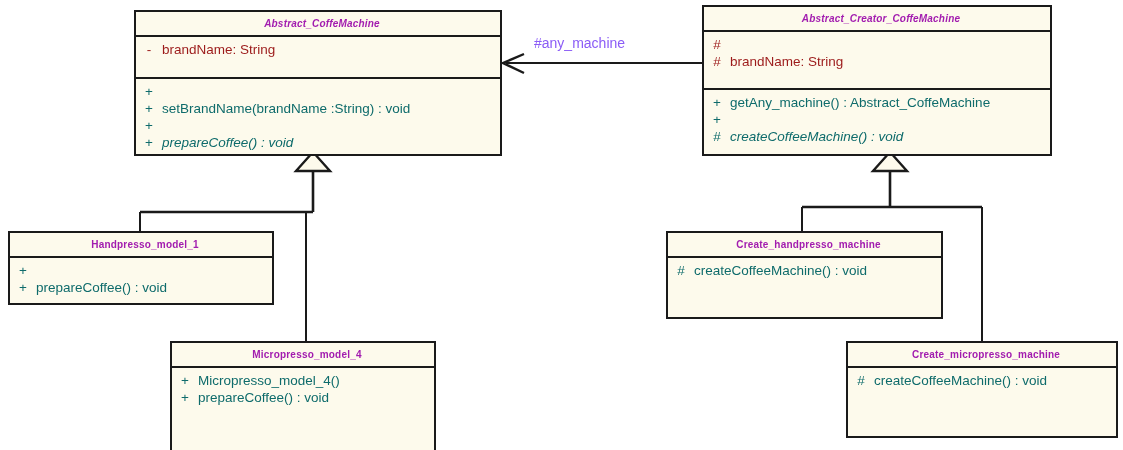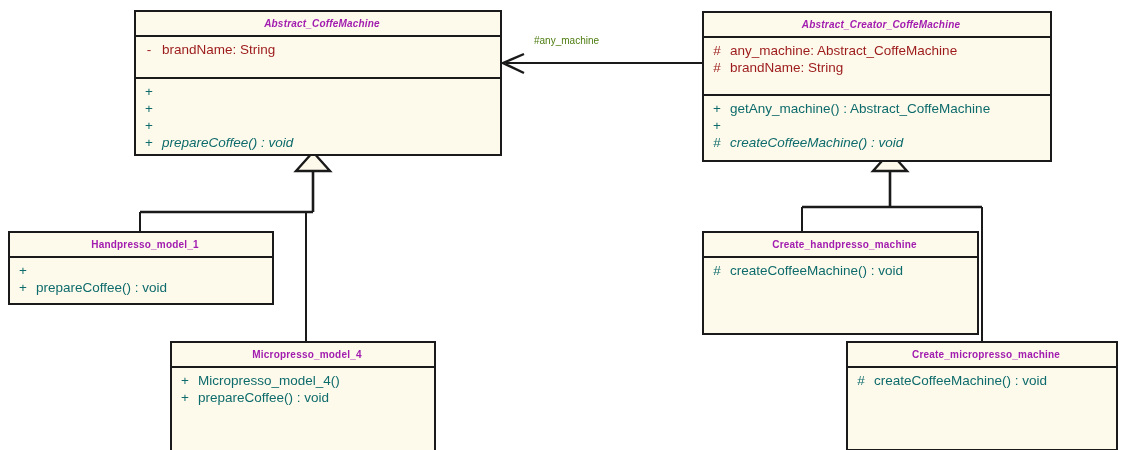--- a/index.html
+++ b/index.html
@@ -60,22 +60,22 @@
     text-align: center;
     flex: 0 0 22px;
     font-weight: normal;
   }
   .mtext { padding-left: 2px; }
   .attr .vis, .attr .mtext { color: #9c1a1a; }
   .meth .vis, .meth .mtext { color: #0e6b6b; }
   .meth.abstract .mtext { font-style: italic; }
   .assoc-label {
     position: absolute;
-    font-size: 10px;
-    color: #4d7c0f;
+    font-size: 14px;
+    color: #8b5cf6;
     white-space: nowrap;
     z-index: 6;
   }
   svg.edges {
     position: absolute;
     left: 0; top: 0;
     width: 1123px;
     height: 450px;
     z-index: 1;
     pointer-events: none;
@@ -119,37 +119,37 @@
         <span class="vis">-</span>
         <span class="mtext">brandName:  String</span>
       </div>
     </div>
     <div class="compartment">
       <div class="member meth">
         <span class="vis">+</span>
       </div>
       <div class="member meth">
         <span class="vis">+</span>
+        <span class="mtext">setBrandName(brandName :String) : void</span>
       </div>
       <div class="member meth">
         <span class="vis">+</span>
       </div>
       <div class="member meth abstract">
         <span class="vis">+</span>
         <span class="mtext">prepareCoffee() : void</span>
       </div>
     </div>
   </div>
 
-  <div class="uml-class" style="left:702px; top:11px; width:350px; height:151px;">
+  <div class="uml-class" style="left:702px; top:5px; width:350px; height:151px;">
     <div class="class-name">Abstract_Creator_CoffeMachine</div>
     <div class="compartment attrs" style="height:48px;">
       <div class="member attr">
         <span class="vis">#</span>
-        <span class="mtext">any_machine:  Abstract_CoffeMachine</span>
       </div>
       <div class="member attr">
         <span class="vis">#</span>
         <span class="mtext">brandName:  String</span>
       </div>
     </div>
     <div class="compartment">
       <div class="member meth">
         <span class="vis">+</span>
         <span class="mtext">getAny_machine() : Abstract_CoffeMachine</span>
@@ -184,31 +184,31 @@
         <span class="vis">+</span>
         <span class="mtext">Micropresso_model_4()</span>
       </div>
       <div class="member meth">
         <span class="vis">+</span>
         <span class="mtext">prepareCoffee() : void</span>
       </div>
     </div>
   </div>
 
-  <div class="uml-class" style="left:702px; top:231px; width:277px; height:104px;">
+  <div class="uml-class" style="left:666px; top:231px; width:277px; height:88px;">
     <div class="class-name concrete">Create_handpresso_machine</div>
     <div class="compartment">
       <div class="member meth">
         <span class="vis">#</span>
         <span class="mtext">createCoffeeMachine() : void</span>
       </div>
     </div>
   </div>
 
-  <div class="uml-class" style="left:846px; top:341px; width:272px; height:110px;">
+  <div class="uml-class" style="left:846px; top:341px; width:272px; height:97px;">
     <div class="class-name concrete">Create_micropresso_machine</div>
     <div class="compartment">
       <div class="member meth">
         <span class="vis">#</span>
         <span class="mtext">createCoffeeMachine() : void</span>
       </div>
     </div>
   </div>
 
 </div>

